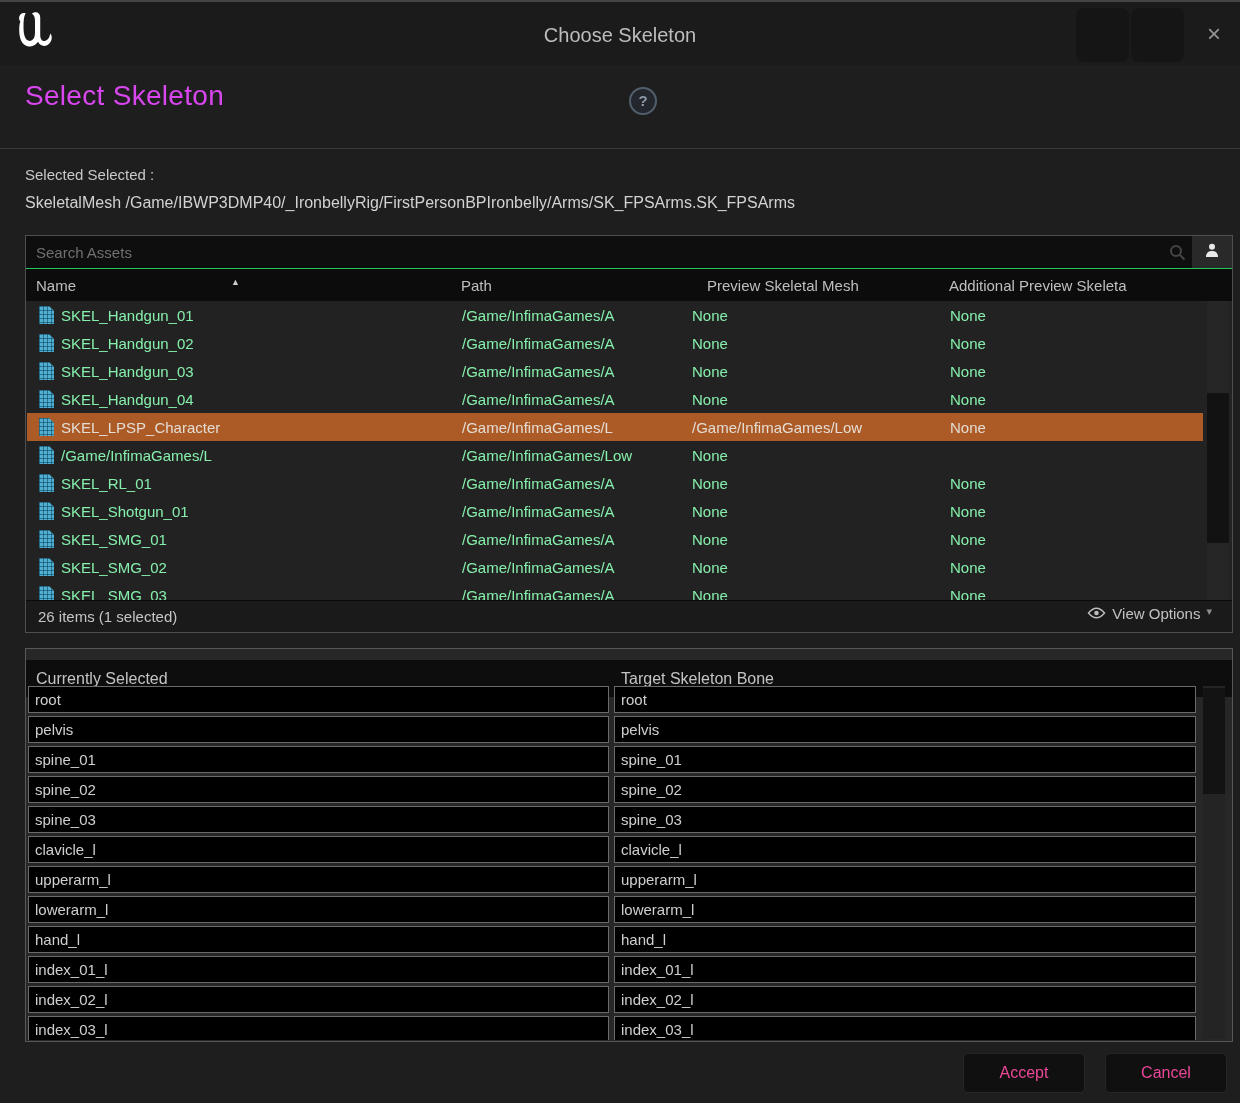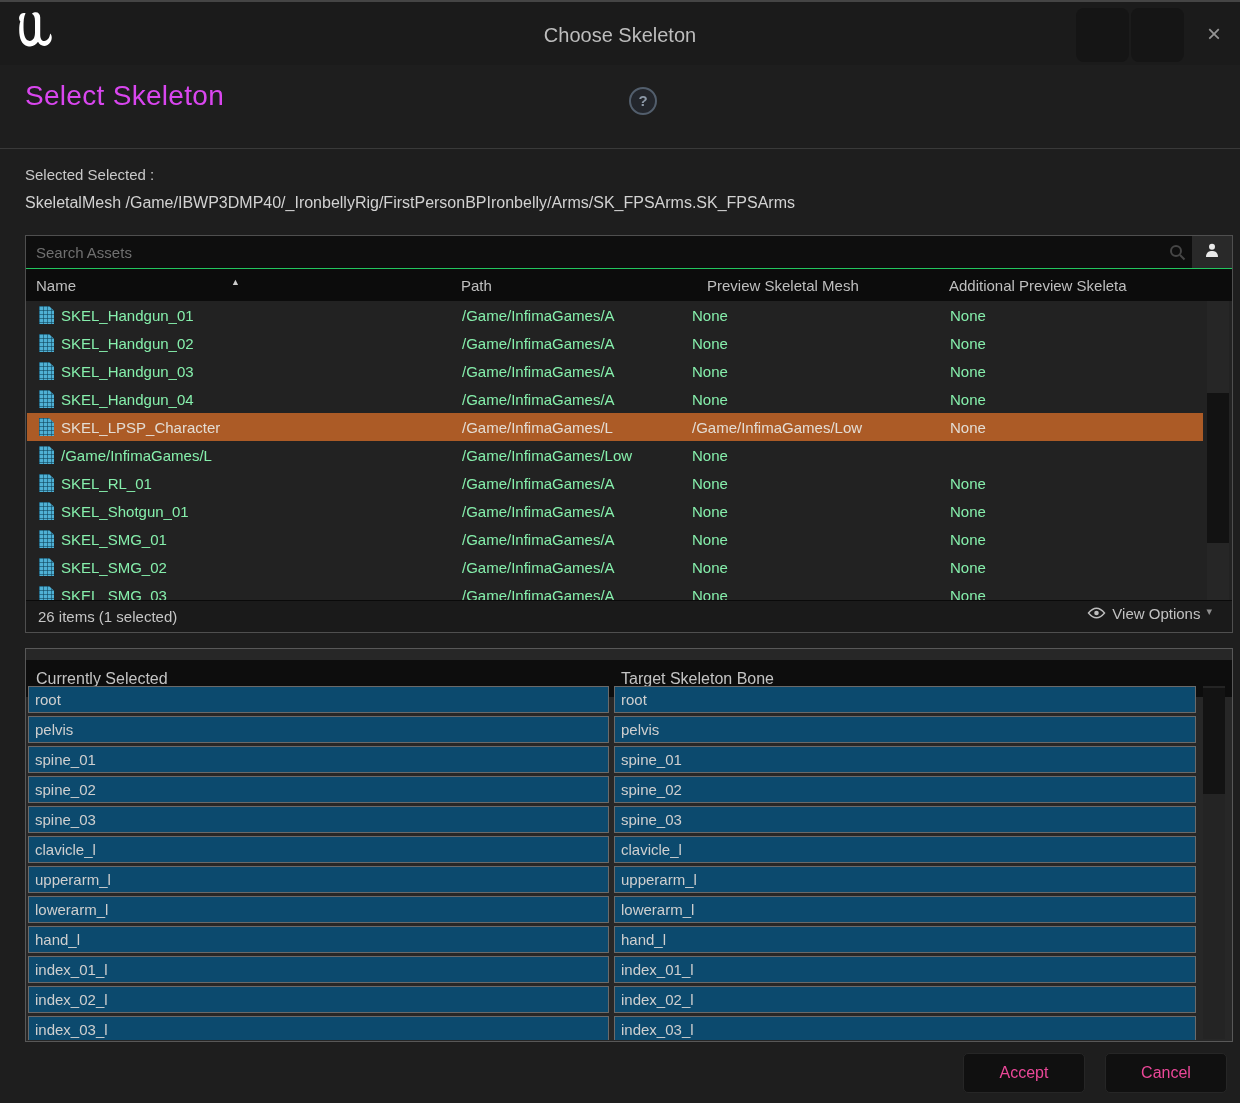--- a/index.html
+++ b/index.html
@@ -71,21 +71,21 @@
   .vo-caret{font-size:11px; color:#8e8e8e;}
 
   
   .bone-panel{position:absolute; left:25px; top:648px; width:1208px; height:394px;
     border:1px solid #585858; box-sizing:border-box; background:#272727;}
   .bone-header{position:absolute; left:0; right:0; top:0; height:37px; background:#0d0d0d; font-size:16px; color:#c4c4c4;margin-top:11px;}
   .bone-header span{position:absolute; top:10px;}
   .bh-left{left:10px;} .bh-right{left:595px;}
   .bone-rows{position:absolute; left:2px; right:36px; top:37px; bottom:1px; overflow:hidden;}
   .bone-row{display:flex; gap:5px; margin-bottom:3px;}
-  .bone-cell{height:27px; background:#0c4a6e; border:1px solid #6a6a6a; box-sizing:border-box;
+  .bone-cell{height:27px; background:#000000; border:1px solid #6a6a6a; box-sizing:border-box;
     font-size:15px; color:#cfcfcf; line-height:25px; padding-left:6px; overflow:hidden; white-space:nowrap;}
   .bone-cell.left{width:581px; flex:none;}
   .bone-cell.right{flex:1;}
   .bone-scrollbar{position:absolute; top:37px; bottom:2px; right:7px; width:22px; background:#242424;}
   .bone-thumb{position:absolute; left:0; width:22px; top:2px; height:106px; background:#131313;}
 
   
   .action-btn{position:absolute; top:1053px; width:120px; height:38px; background:#101010;
     border:1px solid #262626; border-radius:5px; color:#ec4899; font-size:16px;
     display:flex; align-items:center; justify-content:center; cursor:pointer;

